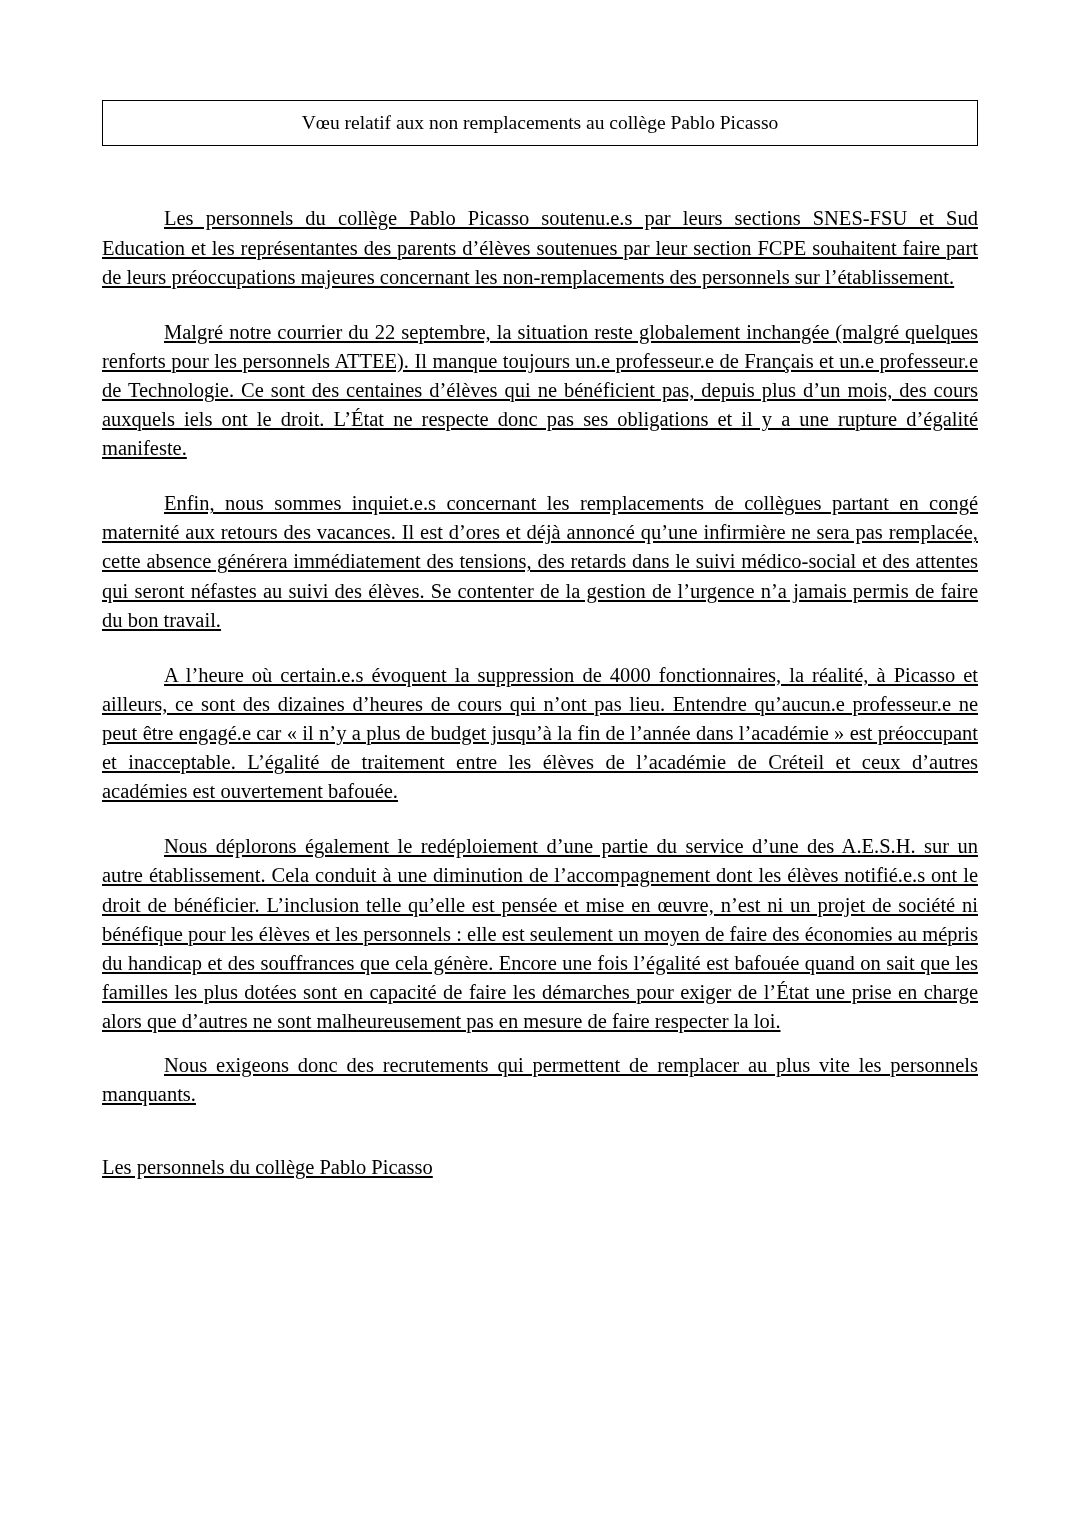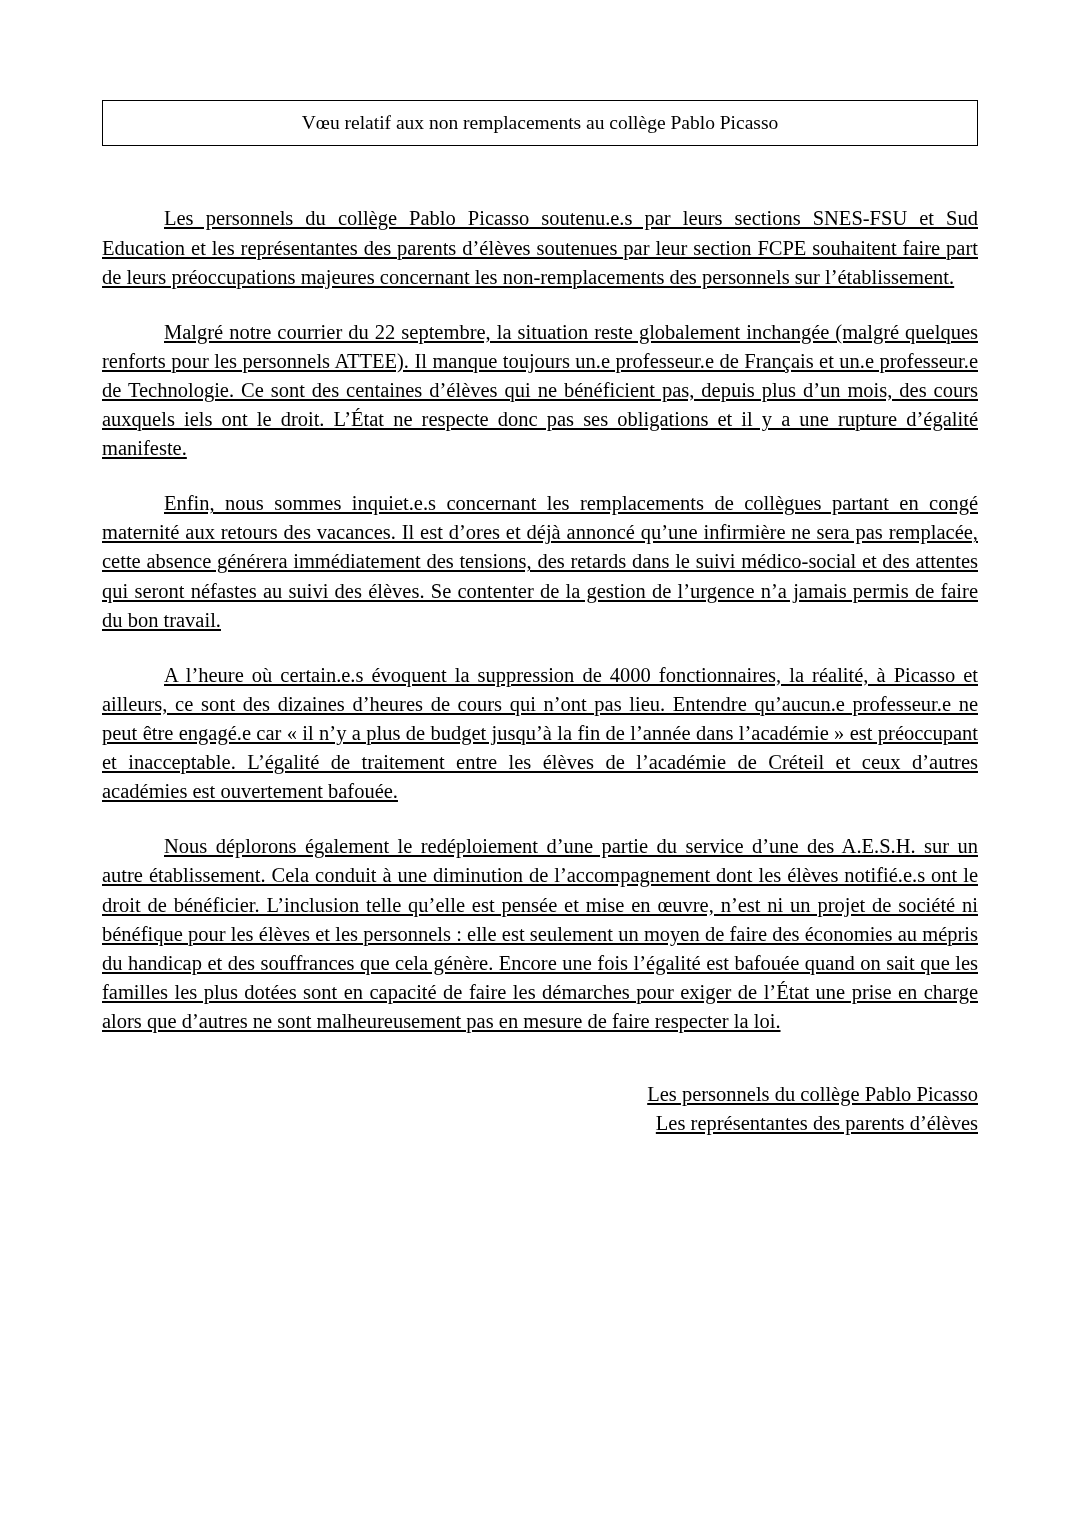--- a/index.html
+++ b/index.html
@@ -47,21 +47,20 @@
     text-indent: 62px;
   }
   p.para.last-block {
     margin-bottom: 15px;
   }
   .gap-before {
     margin-top: 70px;
   }
   .signature {
     margin-top: 44px;
-    text-align: right;
     font-size: 20.5px;
     line-height: 1.42;
   }
   .signature div {
     white-space: nowrap;
   }
 </style>
 </head>
 <body>
 
@@ -70,21 +69,21 @@
 
     <div class="title-box">Vœu relatif aux non remplacements au collège Pablo Picasso</div>
 
     <div class="body-text">
       <p class="para">Les personnels du collège Pablo Picasso soutenu.e.s par leurs sections SNES-FSU et Sud Education et les représentantes des parents d’élèves soutenues par leur section FCPE souhaitent faire part de leurs préoccupations majeures concernant les non-remplacements des personnels sur l’établissement.</p>
       <p class="para">Malgré notre courrier du 22 septembre, la situation reste globalement inchangée (malgré quelques renforts pour les personnels ATTEE). Il manque toujours un.e professeur.e de Français et un.e professeur.e de Technologie. Ce sont des centaines d’élèves qui ne bénéficient pas, depuis plus d’un mois, des cours auxquels iels ont le droit. L’État ne respecte donc pas ses obligations et il y a une rupture d’égalité manifeste.</p>
       <p class="para">Enfin, nous sommes inquiet.e.s concernant les remplacements de collègues partant en congé maternité aux retours des vacances. Il est d’ores et déjà annoncé qu’une infirmière ne sera pas remplacée, cette absence générera immédiatement des tensions, des retards dans le suivi médico-social et des attentes qui seront néfastes au suivi des élèves. Se contenter de la gestion de l’urgence n’a jamais permis de faire du bon travail.</p>
       <p class="para">A l’heure où certain.e.s évoquent la suppression de 4000 fonctionnaires, la réalité, à Picasso et ailleurs, ce sont des dizaines d’heures de cours qui n’ont pas lieu. Entendre qu’aucun.e professeur.e ne peut être engagé.e car « il n’y a plus de budget jusqu’à la fin de l’année dans l’académie » est préoccupant et inacceptable. L’égalité de traitement entre les élèves de l’académie de Créteil et ceux d’autres académies est ouvertement bafouée.</p>
       <p class="para last-block">Nous déplorons également le redéploiement d’une partie du service d’une des A.E.S.H. sur un autre établissement. Cela conduit à une diminution de l’accompagnement dont les élèves notifié.e.s ont le droit de bénéficier. L’inclusion telle qu’elle est pensée et mise en œuvre, n’est ni un projet de société ni bénéfique pour les élèves et les personnels : elle est seulement un moyen de faire des économies au mépris du handicap et des souffrances que cela génère. Encore une fois l’égalité est bafouée quand on sait que les familles les plus dotées sont en capacité de faire les démarches pour exiger de l’État une prise en charge alors que d’autres ne sont malheureusement pas en mesure de faire respecter la loi.</p>
 
+      <p class="para gap-before">Nous exigeons donc des recrutements qui permettent de remplacer au plus vite les personnels manquants.</p>
 
       <div class="signature">
         <div>Les personnels du collège Pablo Picasso</div>
-        <div>Les représentantes des parents d’élèves</div>
       </div>
     </div>
 
   </div>
 </div>
 
 </body></html>

